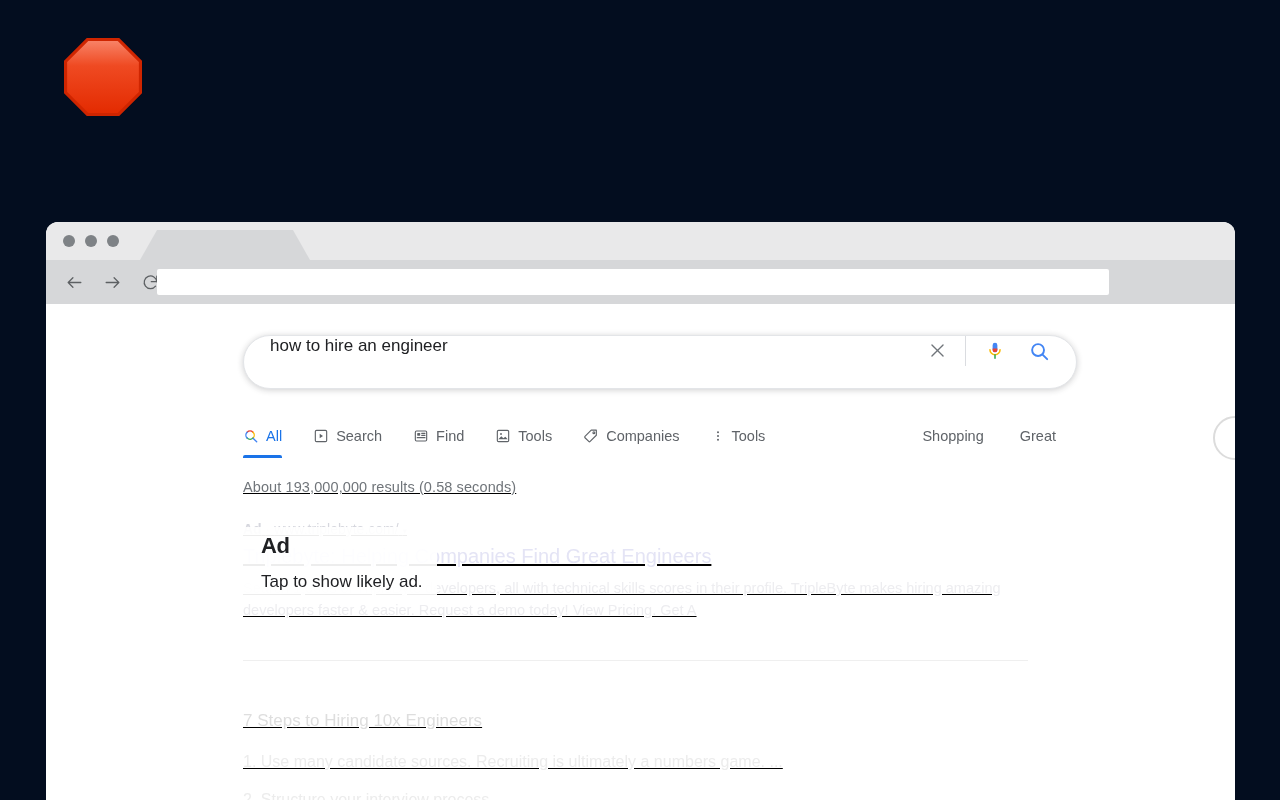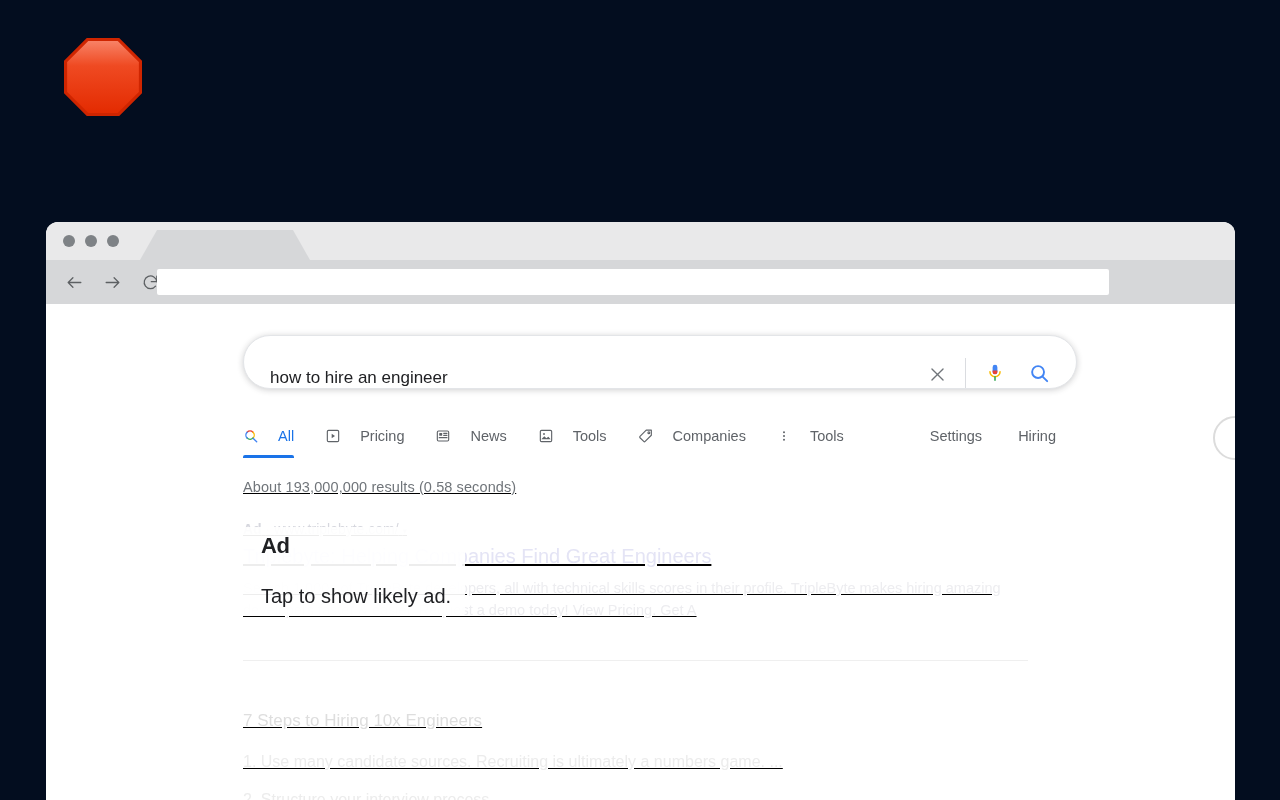--- a/index.html
+++ b/index.html
@@ -130,21 +130,21 @@
   .searchbox {
     position: relative;
     margin-top: 31px;
     width: 834px;
     height: 54px;
     background: #ffffff;
     border: 1px solid #e3e5e8;
     border-radius: 27px;
     box-shadow: 0 1px 6px rgba(32,33,36,0.22);
     display: flex;
-    align-items: flex-end;
+    align-items: flex-start;
   }
 
   .search-text {
     margin-left: 26px;
     font-size: 17px;
     color: #202124;
     flex: 1;
     white-space: nowrap;
   }
 
@@ -172,21 +172,21 @@
     position: relative;
     margin-top: 24px;
     height: 45px;
     display: flex;
     align-items: center;
   }
 
   .tab-item {
     display: flex;
     align-items: center;
-    gap: 19px;
+    gap: 7px;
     height: 45px;
     margin-right: 31px;
     font-size: 14.5px;
     color: #5f6368;
     position: relative;
   }
   .tab-item.active { color: #1a73e8; }
   .tab-item.active::after {
     content: "";
     position: absolute;
@@ -251,22 +251,22 @@
     padding: 6px 14px 8px 18px;
     border-radius: 3px;
   }
   .mute-ad {
     font-size: 22px;
     font-weight: 700;
     color: #202124;
     letter-spacing: -0.3px;
   }
   .mute-tap {
-    margin-top: 26px;
-    font-size: 20px;
+    margin-top: 13px;
+    font-size: 17px;
     color: #202124;
   }
 
   .divider {
     margin-top: 39px;
     width: 785px;
     height: 1px;
     background: #efefef;
   }
 
@@ -388,30 +388,30 @@
             <path d="M15.4 15.6L20.5 20.5" stroke="#4285f4" stroke-linecap="round"></path>
           </svg>
           <span>All</span>
         </div>
 
         <div class="tab-item">
           <svg width="16" height="16" viewBox="0 0 24 24" fill="none" stroke="currentColor" stroke-width="1.7">
             <rect x="3.5" y="3.5" width="17" height="17" rx="1.8"></rect>
             <path d="M10 8.5l5 3.5-5 3.5z" fill="currentColor" stroke="none"></path>
           </svg>
-          <span>Pricing</span>
+          <span>Search</span>
         </div>
 
         <div class="tab-item">
           <svg width="16" height="16" viewBox="0 0 24 24" fill="none" stroke="currentColor" stroke-width="1.7">
             <rect x="3.5" y="4.5" width="17" height="15" rx="1.8"></rect>
             <rect x="6.3" y="7.5" width="4.5" height="4" rx="0.6" fill="currentColor" stroke="none"></rect>
             <path d="M13 8h5M13 11h5M6.3 14.5h11.7" stroke-linecap="round"></path>
           </svg>
-          <span>News</span>
+          <span>Find</span>
         </div>
 
         <div class="tab-item">
           <svg width="16" height="16" viewBox="0 0 24 24" fill="none" stroke="currentColor" stroke-width="1.7">
             <rect x="3.5" y="3.5" width="17" height="17" rx="1.8"></rect>
             <circle cx="9" cy="9" r="1.4" fill="currentColor" stroke="none"></circle>
             <path d="M5 17l4.5-4.5 3 3 3-2.5L19 17z" fill="currentColor" stroke="none"></path>
           </svg>
           <span>Tools</span>
         </div>
@@ -427,22 +427,22 @@
         <div class="tab-item">
           <svg width="14" height="16" viewBox="0 0 24 24" fill="currentColor">
             <circle cx="12" cy="5.5" r="1.7"></circle>
             <circle cx="12" cy="12" r="1.7"></circle>
             <circle cx="12" cy="18.5" r="1.7"></circle>
           </svg>
           <span>Tools</span>
         </div>
 
         <div class="tab-right">
-          <span>Settings</span>
-          <span>Hiring</span>
+          <span>Shopping</span>
+          <span>Great</span>
         </div>
       </div>
 
       <div class="results">
 
         <div class="stats">About 193,000,000 results (0.58 seconds)</div>
 
         <div class="ad-block">
           <div class="ad-url">
             <span class="adlabel">Ad</span>

